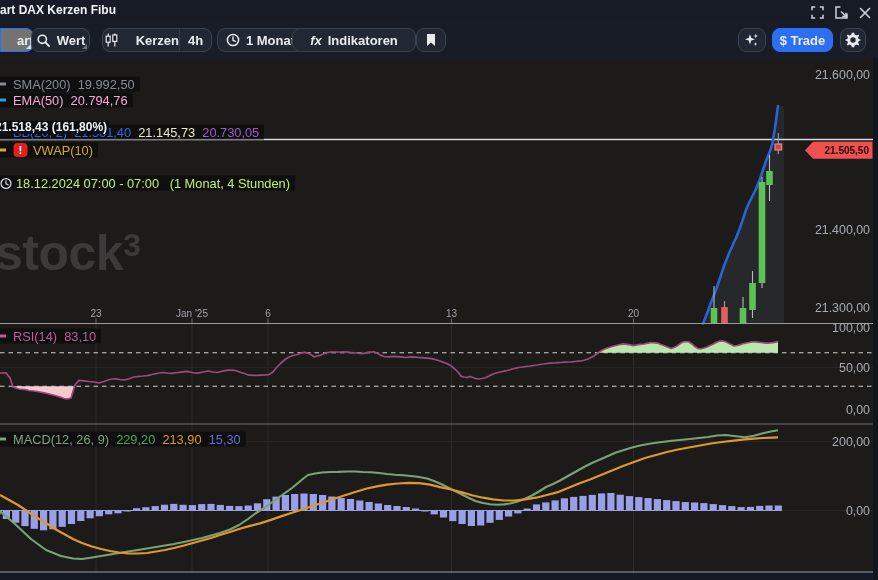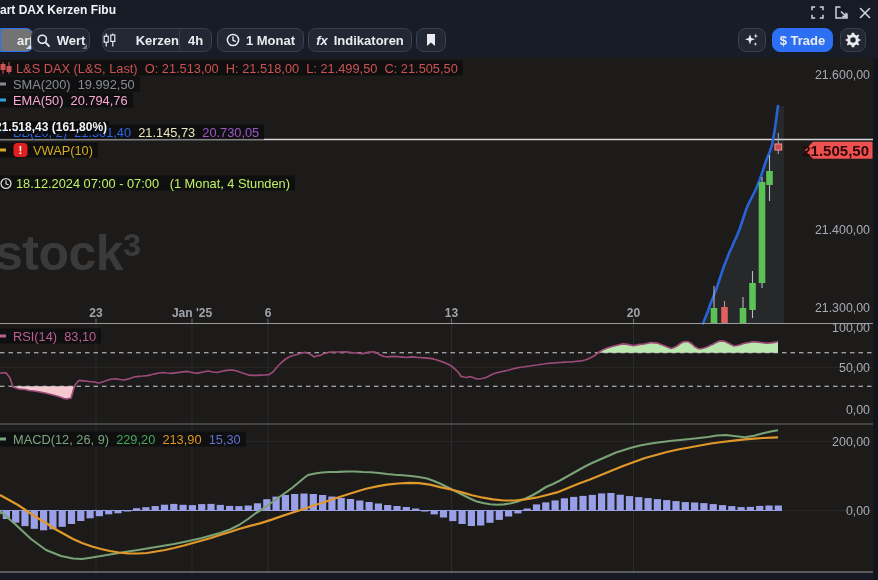--- a/index.html
+++ b/index.html
@@ -5,21 +5,21 @@
   font-family:"Liberation Sans", sans-serif; }
 #app { position:relative; width:878px; height:580px; }
 .abs { position:absolute; }
 .titlebar { left:0; top:0; width:878px; height:22px; background:#161b26; }
 .toolbar { left:0; top:22px; width:878px; height:36px; background:#171c26; }
 .btn { position:absolute; top:28px; height:24px; background:#222734; border:1px solid #3a414e;
   border-radius:8px; color:#e9ebee; font-size:13px; font-weight:bold; display:flex;
   align-items:center; justify-content:center; gap:6px; }
 .ylab { position:absolute; right:8px; transform:translateY(-50%); color:#a7abb3;
   font-size:12.4px; white-space:nowrap; }
-.xlab { position:absolute; transform:translate(-50%,-50%); color:#a0a4ab; font-size:12px; top:313px;font-weight:bold; }
+.xlab { position:absolute; transform:translate(-50%,-50%); color:#a0a4ab; font-size:10px; top:313px; }
 .leg { position:absolute; left:0; white-space:nowrap; font-size:12.8px;
   background:rgba(12,13,15,0.82); padding:0 5px 0 0; line-height:15px; transform:translateY(-50%);
   display:flex; align-items:center; }
 .dash { display:inline-block; width:6px; height:3px; margin-right:7px; flex:none; }
 </style></head><body>
 <div id="app">
 
   <div class="abs" style="left:0;top:58px;width:878px;height:522px;background:#1c1b1a"></div>
 
   <div class="abs" style="left:-5px;top:224px;color:#3a3a3a;font-size:50px;font-weight:bold;letter-spacing:-0.5px">stock<span style="font-size:32px;vertical-align:14px">3</span></div>
@@ -184,42 +184,42 @@
   <div class="btn" style="left:0;width:34px;background:#737373;border-color:#2d72f0;border-radius:0 8px 8px 0;justify-content:flex-start;padding-left:16px">art<span style="position:absolute;right:2px;bottom:2px;width:0;height:0;border-left:5px solid transparent;border-bottom:5px solid #cfe0ff"></span></div>
   <div class="btn" style="left:31px;width:59px;position:absolute">
       <svg width="15" height="15" viewBox="0 0 15 15">
         <circle cx="6.3" cy="6.3" r="4.1" fill="none" stroke="#e9ebee" stroke-width="1.6"></circle>
         <line x1="9.4" y1="9.4" x2="13" y2="13" stroke="#e9ebee" stroke-width="1.8" stroke-linecap="round"></line>
       </svg>
       <span>Wert</span>
       <span style="position:absolute;right:2px;bottom:2px;width:0;height:0;border-left:5px solid transparent;border-bottom:5px solid #6b7280"></span>
     </div>
   <div class="btn" style="left:102px;width:110px;gap:0">
-     <span style="display:flex;align-items:center;gap:18px;flex:1;justify-content:space-between">
+     <span style="display:flex;align-items:center;gap:18px;flex:1;justify-content:flex-end">
         <svg width="13" height="14" viewBox="0 0 13 14">
           <g fill="none" stroke="#e9ebee" stroke-width="1.2">
             <line x1="3.2" y1="0.5" x2="3.2" y2="13.5"></line>
             <rect x="1.2" y="3.2" width="4" height="6" fill="#171c26"></rect>
             <line x1="9.8" y1="0.5" x2="9.8" y2="13.5"></line>
             <rect x="7.8" y="2" width="4" height="6.4" fill="#171c26"></rect>
           </g>
         </svg>
         <span>Kerzen</span>
       </span>
      <span style="width:1px;height:24px;background:#363d49"></span>
      <span style="width:31px;text-align:center">4h</span>
     </div>
   <div class="btn" style="left:217px;width:87px">
       <svg width="14" height="14" viewBox="0 0 14 14">
         <circle cx="7" cy="7" r="5.6" fill="none" stroke="#e9ebee" stroke-width="1.5"></circle>
         <path d="M7 4 L7 7.3 L9.4 8.3" fill="none" stroke="#e9ebee" stroke-width="1.4" stroke-linecap="round"></path>
       </svg>
       <span>1 Monat</span>
     </div>
-  <div class="btn" style="left:308px;width:104px">
+  <div class="btn" style="left:292px;width:124px">
       <span style="font-style:italic;font-weight:bold;font-size:13px">fx</span>
       <span>Indikatoren</span>
     </div>
   <div class="btn" style="left:416px;width:30px">
       <svg width="12" height="14" viewBox="0 0 12 14">
         <path d="M2 1 h8 v12 l-4 -3.4 l-4 3.4 Z" fill="#e9ebee"></path>
       </svg>
     </div>
   <div class="btn" style="left:738px;width:28px">
       <svg width="16" height="16" viewBox="0 0 16 16" fill="#e9ebee">
@@ -228,30 +228,20 @@
         <path d="M11.4 10.2 L11.9 11.6 L13.3 12.1 L11.9 12.6 L11.4 14 L10.9 12.6 L9.5 12.1 L10.9 11.6 Z"></path>
       </svg>
     </div>
   <div class="btn" style="left:772px;width:61px;background:#2d6ff2;border-color:#2d6ff2">$ Trade</div>
   <div class="btn" style="left:840px;width:26px">
       <svg width="16" height="16" viewBox="0 0 16 16" fill="#e9ebee">
         <path d="M8 0.8 L9.2 0.8 L9.7 2.7 A5.6 5.6 0 0 1 11.6 3.5 L13.3 2.5 L14.2 3.7 L13 5.2 A5.6 5.6 0 0 1 13.7 7.1 L15.5 7.4 L15.5 8.6 L13.7 8.9 A5.6 5.6 0 0 1 13 10.8 L14.2 12.3 L13.3 13.5 L11.6 12.5 A5.6 5.6 0 0 1 9.7 13.3 L9.2 15.2 L8 15.2 L6.8 15.2 L6.3 13.3 A5.6 5.6 0 0 1 4.4 12.5 L2.7 13.5 L1.8 12.3 L3 10.8 A5.6 5.6 0 0 1 2.3 8.9 L0.5 8.6 L0.5 7.4 L2.3 7.1 A5.6 5.6 0 0 1 3 5.2 L1.8 3.7 L2.7 2.5 L4.4 3.5 A5.6 5.6 0 0 1 6.3 2.7 L6.8 0.8 Z M8 5.3 A2.7 2.7 0 1 0 8 10.7 A2.7 2.7 0 1 0 8 5.3 Z" fill-rule="evenodd"></path>
       </svg>
     </div>
 
-  <div class="leg" style="top:68px;color:#cd5252"><span style="margin-right:4px;display:flex">
-        <svg width="12" height="13" viewBox="0 0 12 13">
-          <g stroke="#cd5252" fill="#cd5252">
-            <line x1="3" y1="0.5" x2="3" y2="12.5" stroke-width="1"></line>
-            <rect x="1" y="3" width="4" height="5" fill="#cd5252"></rect>
-            <line x1="9" y1="0.5" x2="9" y2="12.5" stroke-width="1"></line>
-            <rect x="7" y="5" width="4" height="5" fill="#cd5252"></rect>
-          </g>
-        </svg>
-      </span>L&amp;S DAX (L&amp;S, Last)&nbsp;&nbsp;O:&nbsp;21.513,00&nbsp;&nbsp;H:&nbsp;21.518,00&nbsp;&nbsp;L:&nbsp;21.499,50&nbsp;&nbsp;C:&nbsp;21.505,50</div>
   <div class="leg" style="top:84px;color:#878b94"><span class="dash" style="background:#878b94"></span>SMA(200)&nbsp;&nbsp;19.992,50</div>
   <div class="leg" style="top:100px;color:#f9a8d4"><span class="dash" style="background:#2f9fd6"></span>EMA(50)&nbsp;&nbsp;20.794,76</div>
   <div class="leg" style="top:132px;color:#2e62e8"><span class="dash" style="background:#2e62e8"></span>BB(20, 2)&nbsp;&nbsp;21.561,40&nbsp;&nbsp;<span style="color:#e9e8c0">21.145,73</span>&nbsp;&nbsp;<span style="color:#9b59c8">20.730,05</span></div>
   <div class="leg" style="top:150px;color:#d4aa1e"><span class="dash" style="background:#d4aa1e"></span><span style="margin-right:5px;display:flex">
         <svg width="15" height="15" viewBox="0 0 15 15">
           <rect x="0.5" y="0.5" width="14" height="14" rx="4" fill="#e01f1f"></rect>
           <text x="7.5" y="11.6" font-family="Liberation Sans, sans-serif" font-size="11.5" font-weight="bold" fill="#fff" text-anchor="middle">!</text>
         </svg>
       </span>VWAP(10)</div>
   <div class="leg" style="top:183px;color:#bef264;font-weight:normal"><span style="margin-right:4px;display:flex">
@@ -268,20 +258,20 @@
 
   <div class="ylab" style="top:74.8px">21.600,00</div>
   <div class="ylab" style="top:230px">21.400,00</div>
   <div class="ylab" style="top:307.7px">21.300,00</div>
   <div class="ylab" style="top:327.6px">100,00</div>
   <div class="ylab" style="top:368px">50,00</div>
   <div class="ylab" style="top:409.5px">0,00</div>
   <div class="ylab" style="top:441.5px">200,00</div>
   <div class="ylab" style="top:510.8px">0,00</div>
 
-  <div class="abs" style="top:150.3px;right:9px;transform:translateY(-50%);color:#2a0808;font-size:15px;font-weight:bold">21.505,50</div>
+  <div class="abs" style="top:150.3px;right:9px;transform:translateY(-50%);color:#2a0808;font-size:10px;font-weight:bold">21.505,50</div>
 
   <div class="xlab" style="left:96px">23</div>
   <div class="xlab" style="left:192px">Jan '25</div>
   <div class="xlab" style="left:268px">6</div>
   <div class="xlab" style="left:451.5px">13</div>
   <div class="xlab" style="left:633.5px">20</div>
 </div>
 
 </body></html>

